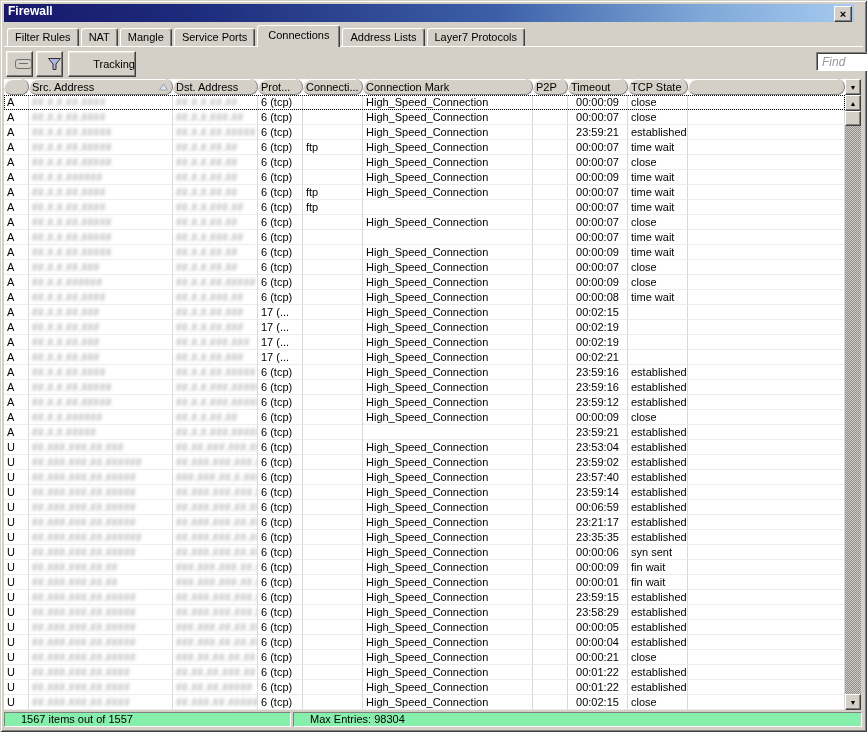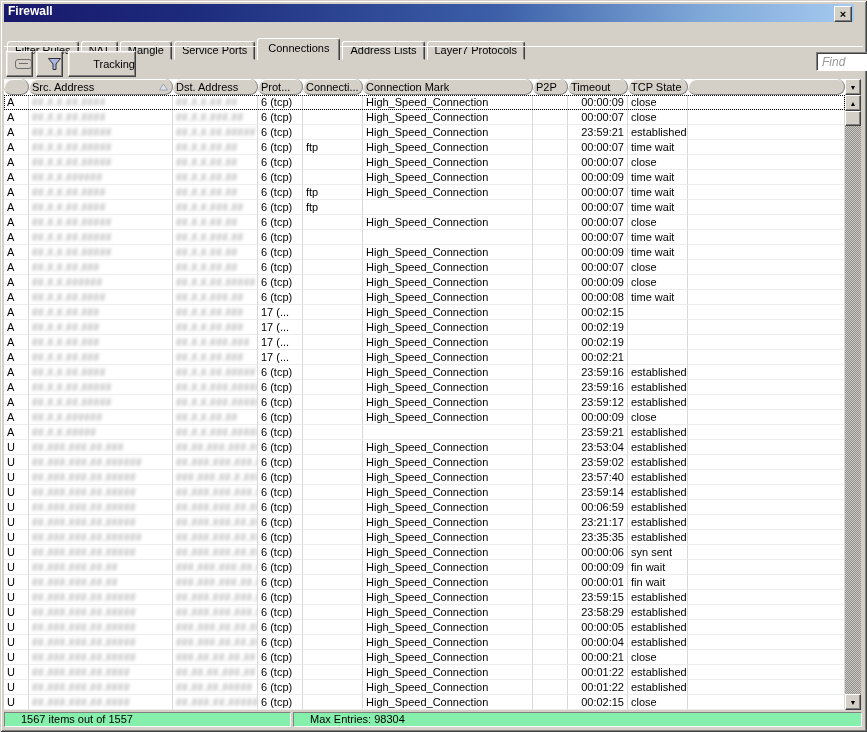--- a/index.html
+++ b/index.html
@@ -10,21 +10,21 @@
   
   .titlebar{position:absolute;left:4px;top:4px;right:13px;height:18px;
     background:linear-gradient(90deg,#18186b 0%,#1d2b7d 22%,#3c5fa8 58%,#7fa8d8 82%,#a6caf0 100%);
     display:flex;align-items:flex-start;}
   .title-text{color:#fff;font-weight:bold;font-size:12px;padding-left:4px;letter-spacing:0;}
   .close-btn{position:absolute;right:2px;top:2px;width:16px;height:14px;background:#d4d0c8;
     border:1px solid;border-color:#ffffff #404040 #404040 #ffffff;
     box-shadow:inset -1px -1px 0 #808080;display:flex;align-items:center;justify-content:center;
     font-size:11px;font-weight:bold;color:#000;line-height:1;}
   
-  .tabs{position:absolute;left:4px;top:26px;right:4px;height:21px;display:flex;align-items:flex-end;padding-left:3px;margin-top:13px;}
+  .tabs{position:absolute;left:4px;top:26px;right:4px;height:21px;display:flex;align-items:flex-end;padding-left:3px;}
   .tabline{position:absolute;left:4px;top:46px;right:4px;height:1px;background:#ffffff;z-index:1;}
   .tab{height:17px;line-height:16px;padding:0 7px;font-size:11px;background:#d4d0c8;margin-right:2px;
     border:1px solid;border-color:#ffffff #404040 #d4d0c8 #ffffff;border-radius:3px 3px 0 0;
     box-shadow:inset -1px 0 0 #808080;white-space:nowrap;}
   .tab.active{height:21px;line-height:19px;padding:0 10px;z-index:2;position:relative;
     border-bottom:none;box-shadow:inset -1px 0 0 #808080;}
   
   .toolbar-btn{position:absolute;background:#d4d0c8;border:1px solid;border-color:#ffffff #404040 #404040 #ffffff;
     box-shadow:inset -1px -1px 0 #808080, inset 1px 1px 0 #e8e4dc;
     display:flex;align-items:center;justify-content:flex-end;font-size:11px;}
@@ -42,21 +42,21 @@
   .tbl{position:absolute;left:4px;top:79px;width:841px;height:631px;background:#fff;overflow:hidden;}
   .grid{display:grid;grid-template-columns:25px 144px 85px 45px 60px 170px 35px 60px 60px auto;}
   .th{height:16px;box-sizing:border-box;background:#d4d0c8;font-size:11px;line-height:14px;
     padding:1px 0 0 3px;border-right:1px solid #808080;border-bottom:1px solid #808080;
     box-shadow:inset 1px 1px 0 #ffffff;overflow:hidden;white-space:nowrap;position:relative;border-radius:8px;}
   .sort-ind{position:absolute;right:4px;top:4px;}
   .tr{height:15px;box-sizing:border-box;}
   .tr.selected{outline:1px dotted #000;outline-offset:-1px;}
   .td{box-sizing:border-box;height:15px;font-size:11px;line-height:13px;padding:1px 3px 0 3px;
     border-right:1px solid #d8d8d8;border-bottom:1px solid #ededed;overflow:hidden;white-space:nowrap;color:#000;}
-  .td.num{text-align:right;}
+  .td.num{text-align:center;}
   .redacted{color:#9c9c9c;filter:blur(1.7px);letter-spacing:0.5px;font-size:10px;}
   
   .sbar{position:absolute;left:845px;top:79px;width:16px;height:631px;
     background:repeating-conic-gradient(#8f8f8f 0% 25%, #cfcbc3 0% 50%) 0 0/2px 2px;}
   .sb-btn{position:absolute;left:0;width:16px;height:16px;background:#d4d0c8;
     border:1px solid;border-color:#ffffff #404040 #404040 #ffffff;box-shadow:inset -1px -1px 0 #808080;
     box-sizing:border-box;display:flex;align-items:center;justify-content:center;
     font-size:7px;color:#000;line-height:1;}
   .sb-drop{top:0;}
   .sb-up{top:16px;}

